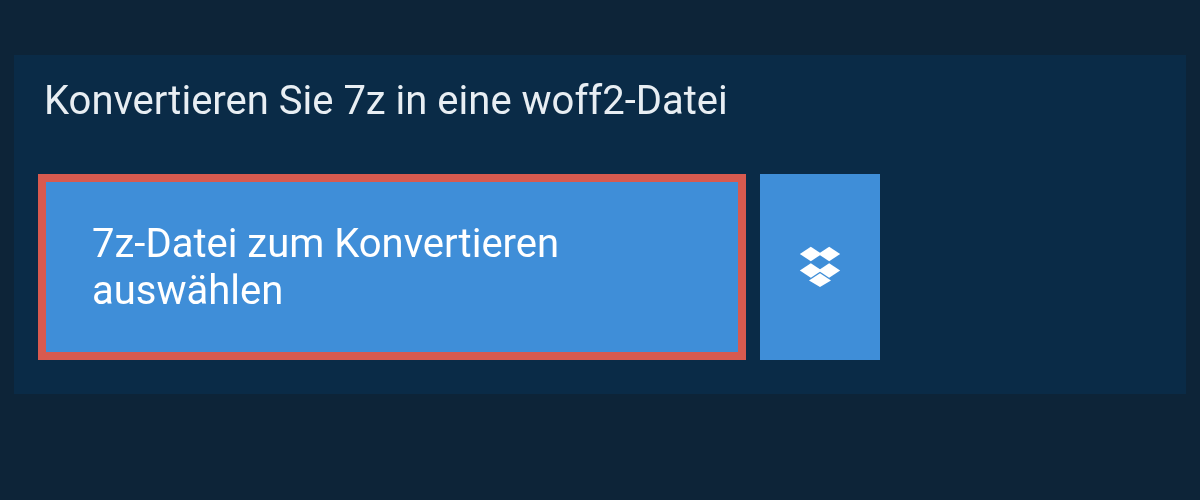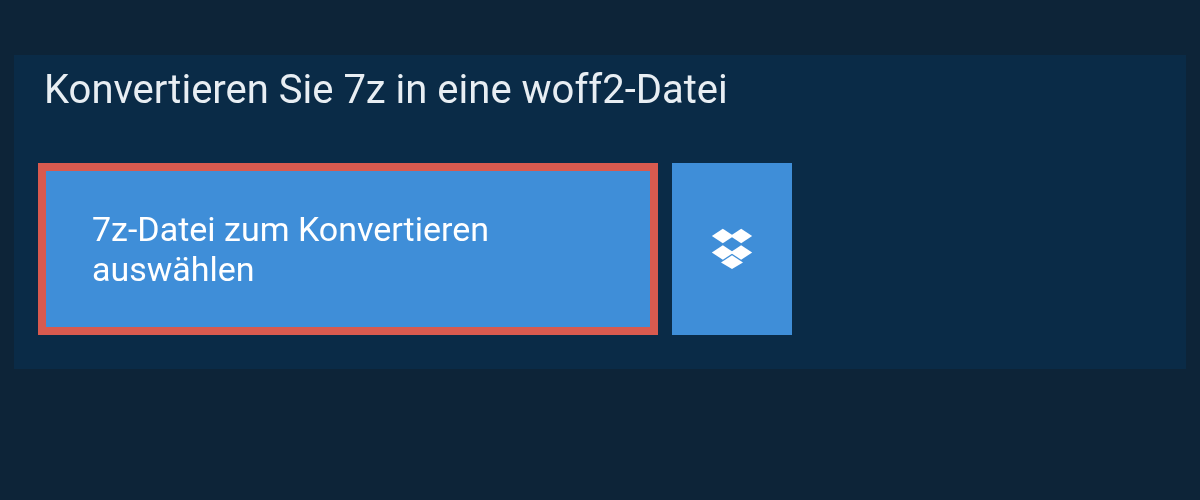--- a/index.html
+++ b/index.html
@@ -16,41 +16,41 @@
     }
     .panel {
       background: #0a2b47;
       margin: 55px 14px 0 14px;
       padding: 0;
     }
     .heading {
       color: #e8eef3;
       font-size: 40px;
       font-weight: 400;
-      padding: 11px 30px 26px 30px;
+      padding: 22px 30px 26px 30px;
     }
     .button-row {
       display: flex;
       gap: 14px;
       padding: 24px 24px 34px 24px;
       align-items: stretch;
     }
     .select-button {
       background: #3f8ed8;
       border: 8px solid #d85a4f;
       color: #ffffff;
-      font-size: 34px;
+      font-size: 40px;
       font-weight: 400;
       padding: 38px 46px;
       cursor: pointer;
       display: flex;
       align-items: center;
       justify-content: center;
       flex: 0 0 auto;
-      width: 620px;
+      width: 708px;
     }
     .dropbox-button {
       background: #3f8ed8;
       width: 120px;
       display: flex;
       align-items: center;
       justify-content: center;
       cursor: pointer;
     }
     .dropbox-button svg {

